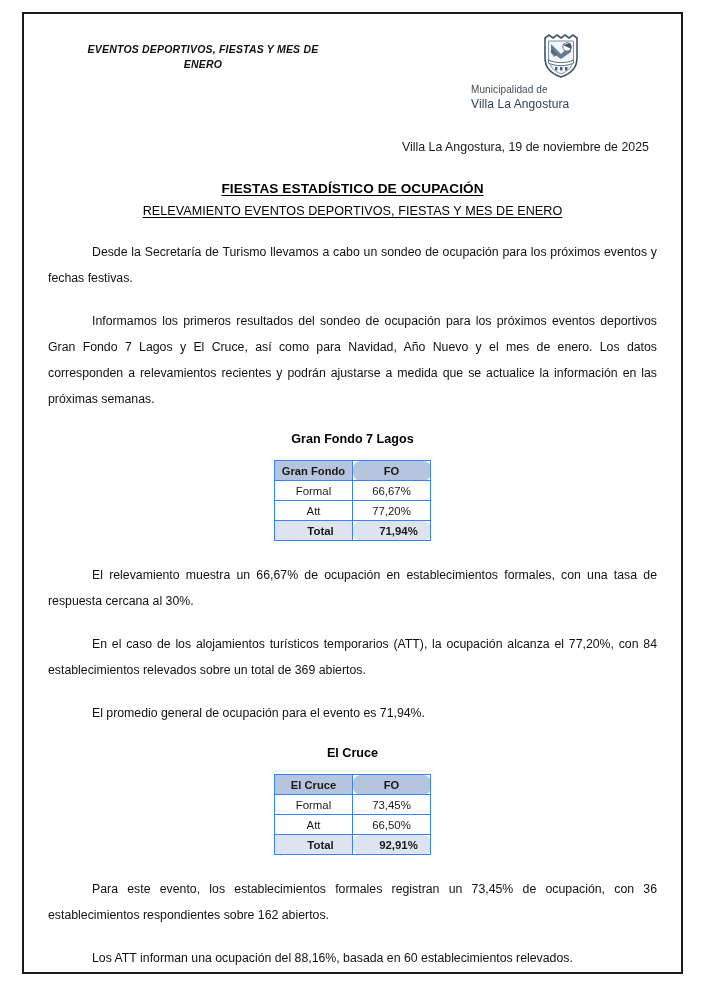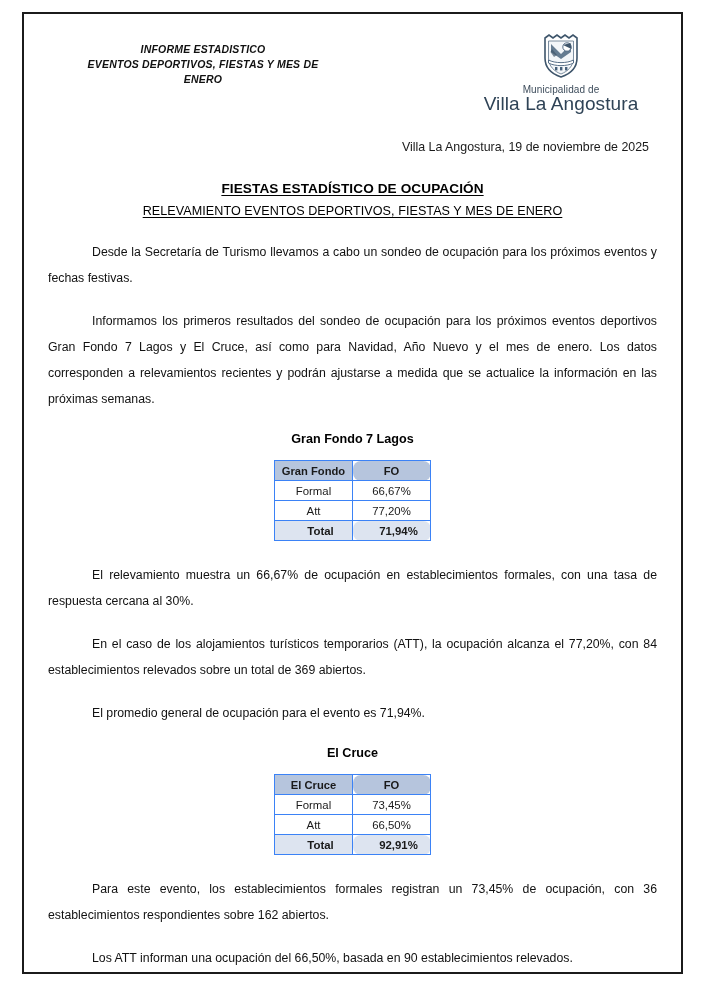--- a/index.html
+++ b/index.html
@@ -50,35 +50,34 @@
   .lh-left .lh-line {
     font-style: italic;
     font-weight: bold;
     font-size: 10.5px;
     line-height: 15px;
     letter-spacing: 0.2px;
     color: #111;
   }
   .lh-right {
     width: 180px;
-    text-align: center;
     padding-right: 6px;
   }
   .crest {
     display: block;
     margin: 0 auto 3px auto;
   }
   .lh-muni {
     font-size: 10px;
     color: #3e4d5c;
     line-height: 13px;
     letter-spacing: 0.1px;
   }
   .lh-city {
-    font-size: 19px;
+    font-size: 12px;
     color: #2f4356;
     line-height: 16px;
     letter-spacing: 0.1px;
   }
 
   
   .doc-body {
     padding: 0 24px 0 24px;
   }
   .date-line {
@@ -158,21 +157,20 @@
   td.col-b { width: 73px; border-radius: 8px; }
 </style>
 </head>
 <body>
 
 <div class="page-sheet">
   <div class="page-inner">
 
     <div class="letterhead">
       <div class="lh-left">
-        <div class="lh-line">INFORME ESTADISTICO</div>
         <div class="lh-line">EVENTOS DEPORTIVOS, FIESTAS Y MES DE</div>
         <div class="lh-line">ENERO</div>
       </div>
 
       <div class="lh-right">
         <svg class="crest" width="44" height="48" viewBox="0 0 44 48">
           <path d="M6 6 L10 3 L14 6 L18 3 L22 6 L26 3 L30 6 L34 3 L38 6
                    L38 26 C38 36 31 42 22 45 C13 42 6 36 6 26 Z" fill="#ffffff" stroke="#3e556b" stroke-width="1.6"></path>
           <path d="M9.5 9 L9.5 26 C9.5 34.2 15.4 39.4 22 42 C28.6 39.4 34.5 34.2 34.5 26 L34.5 9 Z" fill="#f3f6f9" stroke="#5d7489" stroke-width="0.8"></path>
           <path d="M12 12 L22 22 L32 12 L32 20 L22 27 L12 20 Z" fill="#46607a" opacity="0.82"></path>
@@ -249,17 +247,17 @@
             </tr>
             <tr class="total">
               <td class="col-a">Total</td>
               <td class="col-b">92,91%</td>
             </tr>
           </tbody>
         </table>
       </div>
 
       <p class="para gap-lg">Para este evento, los establecimientos formales registran un 73,45% de ocupación, con 36 establecimientos respondientes sobre 162 abiertos.</p>
-      <p class="para gap-md">Los ATT informan una ocupación del 66,50%, basada en 90 establecimientos relevados.</p>
+      <p class="para gap-md">Los ATT informan una ocupación del 88,16%, basada en 60 establecimientos relevados.</p>
 
     </div>
   </div>
 </div>
 
 </body></html>

